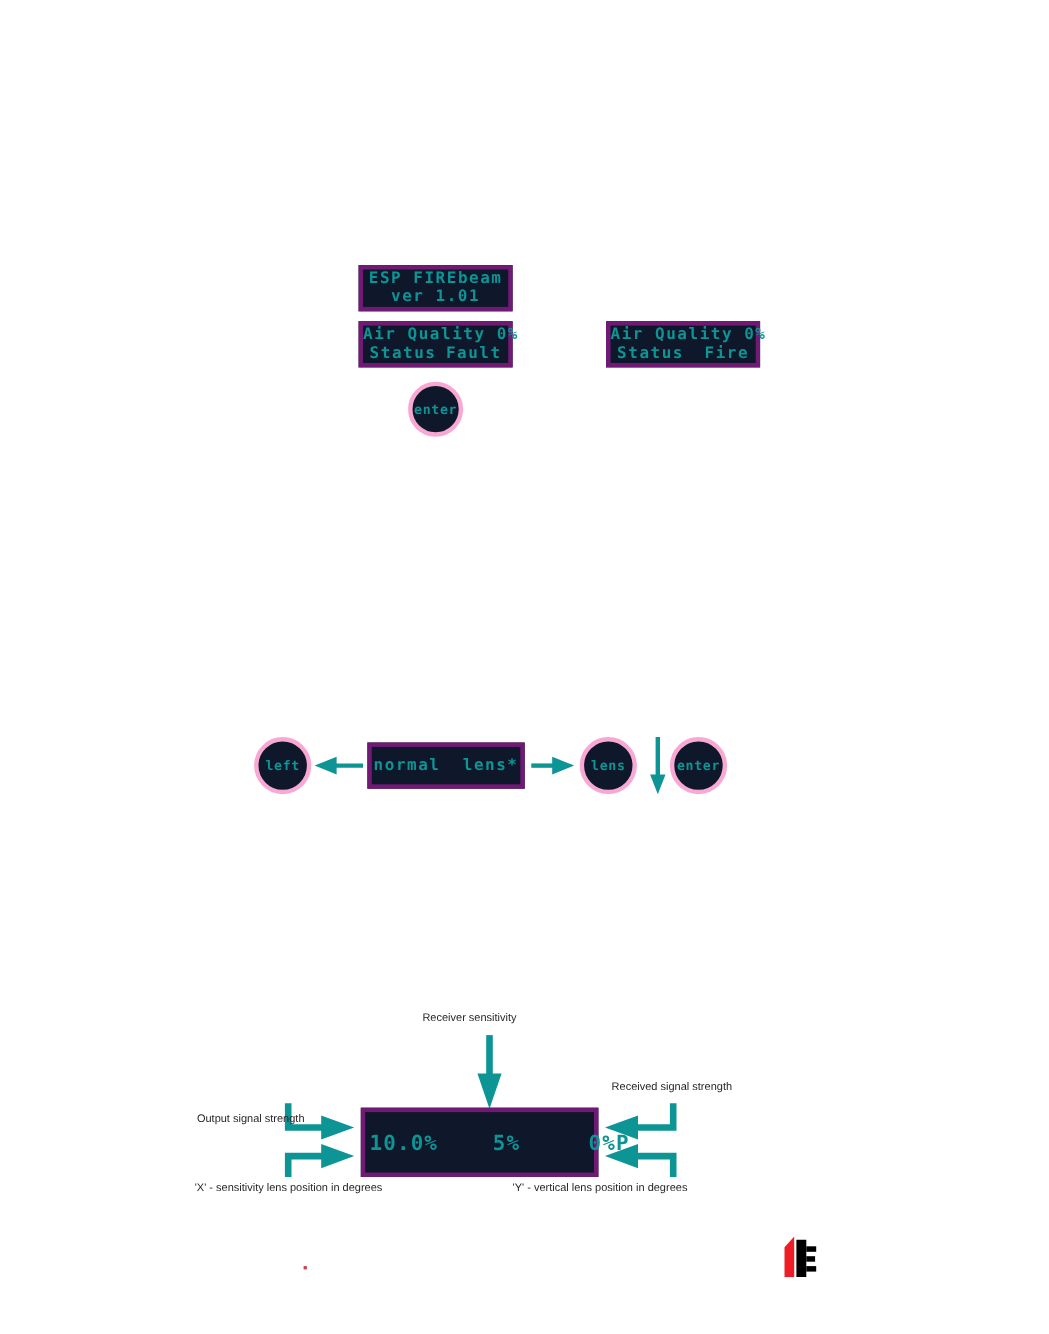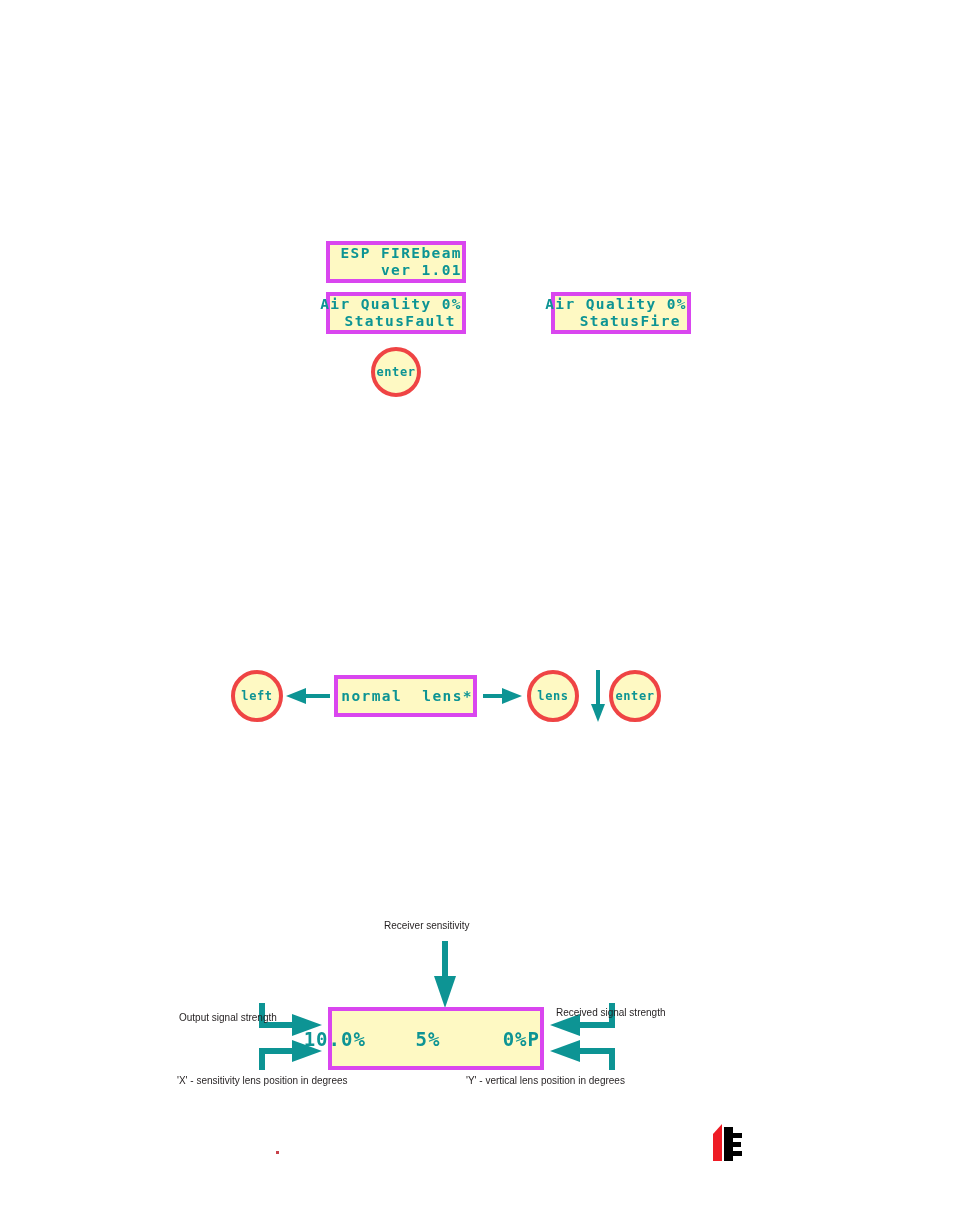--- a/index.html
+++ b/index.html
@@ -17,33 +17,32 @@
 
   .stage {
     position: absolute;
     inset: 0;
   }
 
   
   .lcd {
     position: absolute;
     box-sizing: border-box;
-    border: 4px solid #d946ef;
-    background: #fef9c3;
+    border: 4px solid #701a75;
+    background: #0f172a;
     font-family: "DejaVu Sans Mono", "Liberation Mono", monospace;
     color: #0d9494;
     font-size: 14.5px;
     line-height: 17px;
     letter-spacing: 1.4px;
     font-weight: bold;
     white-space: pre;
     display: flex;
     flex-direction: column;
     justify-content: center;
-    align-items: flex-end;
   }
   .lcd .line {
     display: block;
     text-align: center;
   }
 
   
   #lcd-version {
     left: 326px;
     top: 241px;
@@ -80,37 +79,37 @@
   #lcd-align {
     left: 328px;
     top: 1007px;
     width: 216px;
     height: 63px;
     font-size: 19px;
     line-height: 26px;
     letter-spacing: 1px;
     justify-content: center;
   }
-  #lcd-align .line { text-align: left; padding-left: 16px; }
+  #lcd-align .line { text-align: left; padding-left: 4px; }
 
   
   .key {
     position: absolute;
     box-sizing: border-box;
-    border: 4px solid #ef4444;
+    border: 4px solid #f9a8d4;
     border-radius: 50%;
     color: #0d9494;
     font-family: "DejaVu Sans Mono", "Liberation Mono", monospace;
     font-size: 12px;
     font-weight: bold;
     letter-spacing: 0.6px;
     display: flex;
     align-items: center;
     justify-content: center;
-    background: #fef9c3;
+    background: #0f172a;
   }
   #key-enter-top { left: 371px; top: 347px;  width: 50px; height: 50px; }
   #key-left      { left: 231px; top: 670px;  width: 52px; height: 52px; }
   #key-right     { left: 527px; top: 670px;  width: 52px; height: 52px; }
   #key-enter-bot { left: 609px; top: 670px;  width: 52px; height: 52px; }
 
   
   #vectors {
     position: absolute;
     left: 0; top: 0;
@@ -122,21 +121,21 @@
   
   .caption {
     position: absolute;
     color: #231f20;
     font-family: Liberation Sans, sans-serif;
     font-size: 10px;
     white-space: nowrap;
   }
   #cap-receiver { left: 384px; top: 920px; }
   #cap-output   { left: 179px; top: 983px; margin-top: 29px; }
-  #cap-received { left: 556px; top: 983px; margin-top: 24px; }
+  #cap-received { left: 556px; top: 983px; }
   #cap-x        { left: 177px; top: 1075px; }
   #cap-y        { left: 466px; top: 1075px; }
 
   
   #logo {
     position: absolute;
     left: 713px;
     top: 1124px;
     width: 30px;
     height: 37px;

